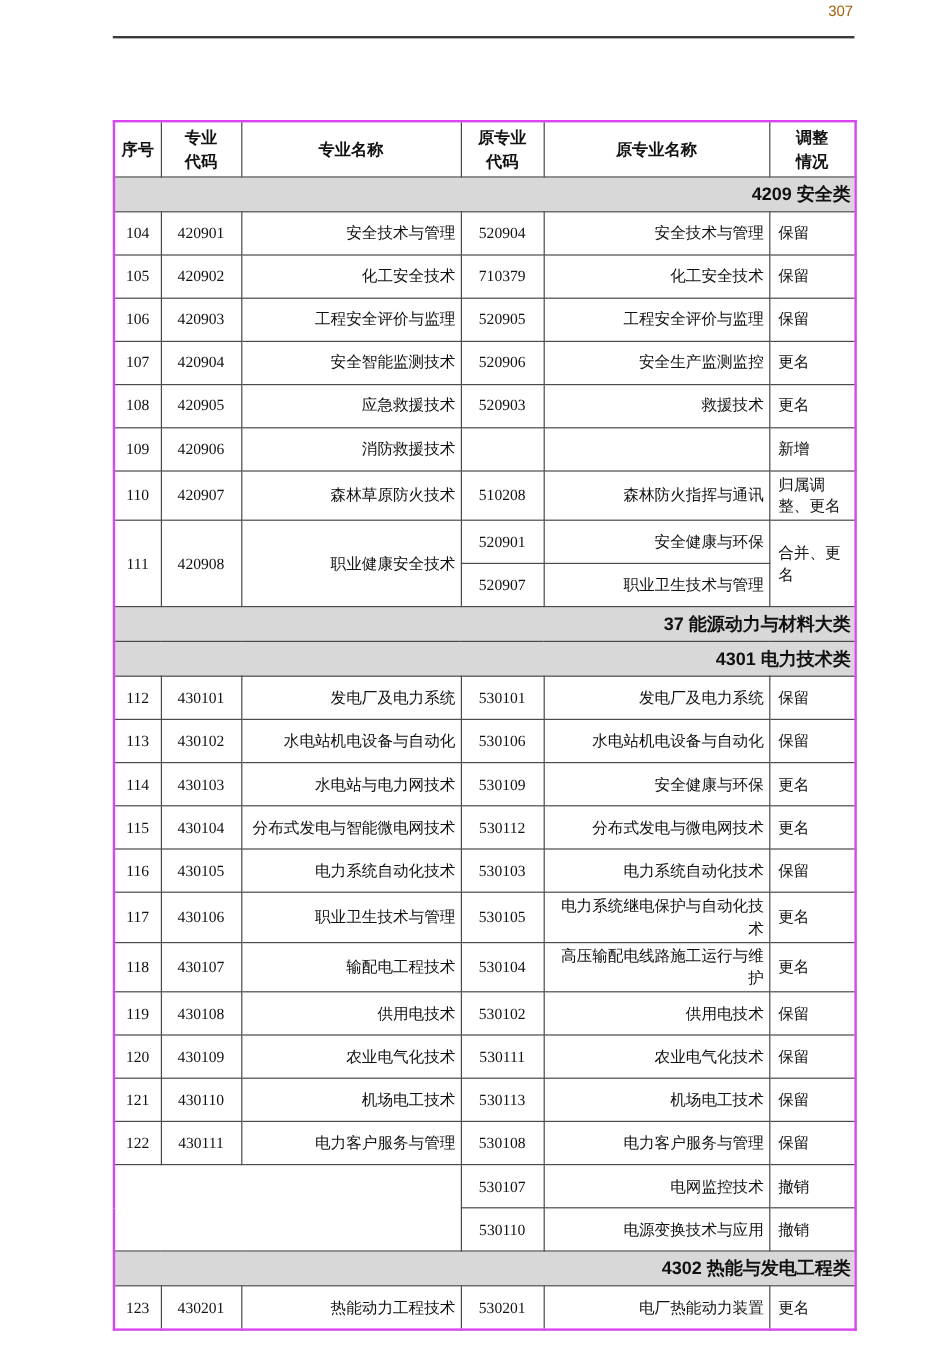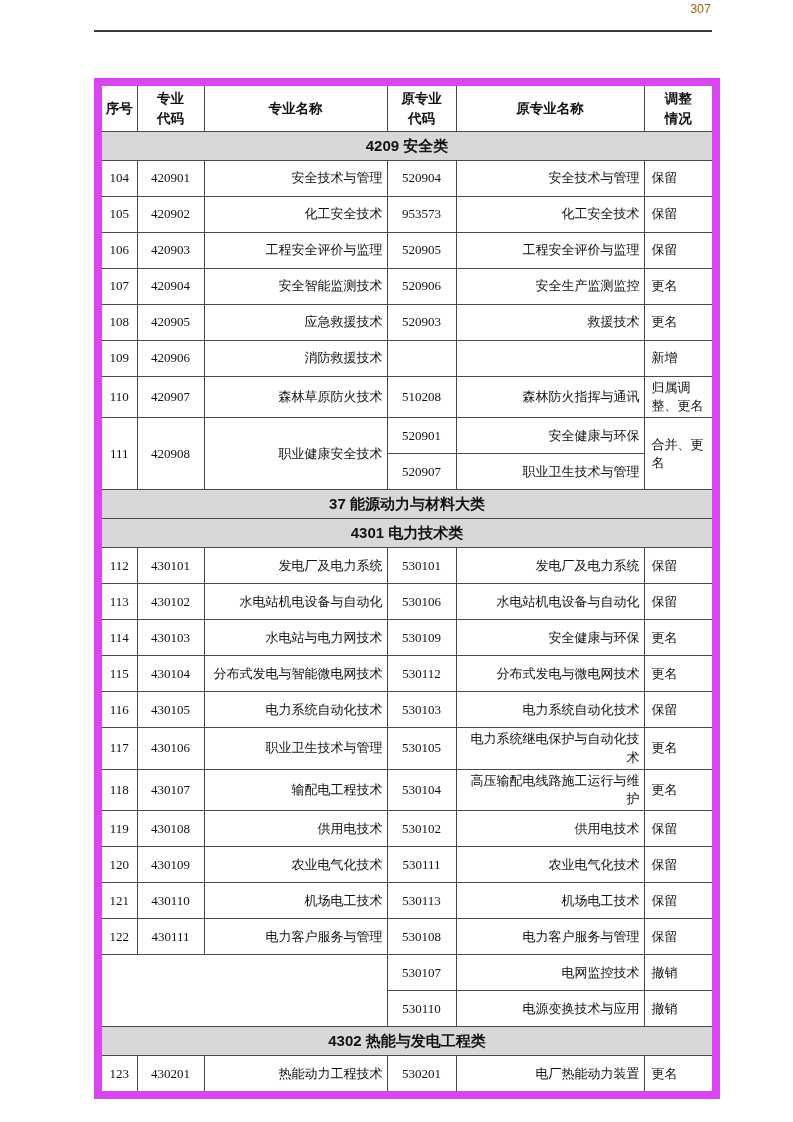--- a/index.html
+++ b/index.html
@@ -10,37 +10,37 @@
   }
   .page-number{
     position:absolute;top:2px;right:82px;
     font-size:12.5px;font-family:"Liberation Sans",sans-serif;color:#a16207;
   }
   .top-rule{
     position:absolute;top:30px;left:94px;width:618px;height:0;
     border-top:2px solid #3a3a3a;
   }
   table.majors{
-    position:absolute;top:78px;left:94px;width:618px;
+    position:absolute;top:100px;left:94px;width:618px;
     border-collapse:collapse;table-layout:fixed;
-    border:8px solid #d946ef;
+    border:2px solid #d946ef;
   }
   table.majors th,table.majors td{
     border:1px solid #4a4a4a;
     vertical-align:middle;
     overflow:hidden;
   }
   table.majors th{
     font-weight:bold;font-size:13.5px;line-height:1.45;
     white-space:pre-line;text-align:center;height:43px;padding:1px 2px;
     background:#fff;
   }
   tr.section-row td{
     background:var(--section-bg,#d8d8d8);
-    font-weight:bold;font-size:15px;text-align:center;
+    font-weight:bold;font-size:15px;text-align:right;
     height:24px;padding:2px 3px;
   }
   tr.data-row td{height:31px;font-size:13px;line-height:1.4;}
   td.num{
     font-family:"Liberation Serif",serif;font-size:13.5px;
     text-align:center;padding:2px 2px;
   }
   td.name{text-align:right;padding:2px 4px;}
   td.adjust{text-align:left;padding:2px 7px;}
   td.empty{background:#fff;}
@@ -82,21 +82,21 @@
         <td class="num">420901</td>
         <td class="name">安全技术与管理</td>
         <td class="num">520904</td>
         <td class="name">安全技术与管理</td>
         <td class="adjust">保留</td>
       </tr>
       <tr class="data-row">
         <td class="num">105</td>
         <td class="num">420902</td>
         <td class="name">化工安全技术</td>
-        <td class="num">953573</td>
+        <td class="num">710379</td>
         <td class="name">化工安全技术</td>
         <td class="adjust">保留</td>
       </tr>
       <tr class="data-row">
         <td class="num">106</td>
         <td class="num">420903</td>
         <td class="name">工程安全评价与监理</td>
         <td class="num">520905</td>
         <td class="name">工程安全评价与监理</td>
         <td class="adjust">保留</td>

